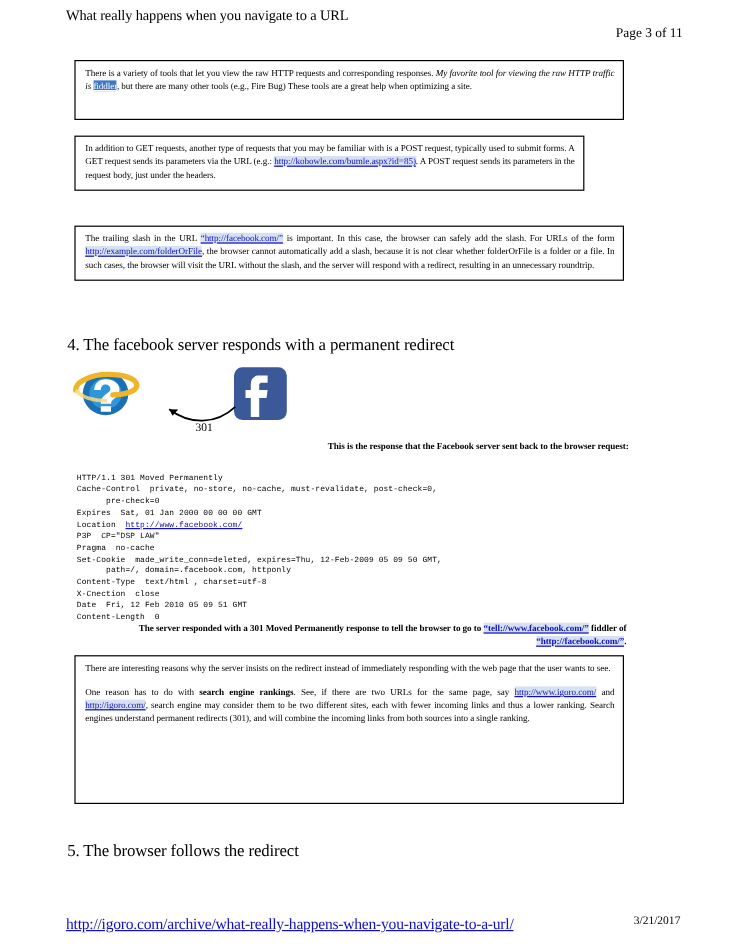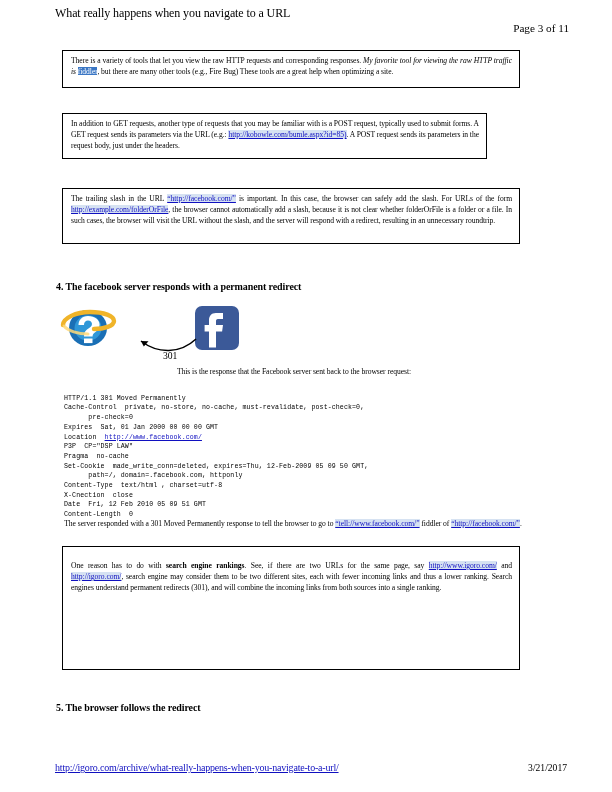--- a/index.html
+++ b/index.html
@@ -54,28 +54,29 @@
     text-align: justify;
     padding: 4px 7px 3px 8px;
     letter-spacing: -0.05px;
   }
 
   
   .bodytext {
     position: absolute;
     font-size: 7.6px;
     line-height: 11.1px;
-    text-align: center;
+    text-align: right;
     letter-spacing: -0.05px;
+    font-weight: bold;
   }
 
   .h-sect {
     position: absolute;
-    font-size: 10px;
-    font-weight: bold;
+    font-size: 14px;
+    font-weight: normal;
     letter-spacing: -0.1px;
     white-space: nowrap;
   }
 
   a.link, .link {
     color: #1010c0;
     text-decoration: underline;
   }
   .link-hl {
     color: #ffffff;
@@ -110,21 +111,21 @@
     position: absolute;
     left: 0;
     bottom: 14px;
     width: 612px;
     height: 16px;
   }
   .footer-url {
     position: absolute;
     left: 55px;
     top: 0;
-    font-size: 10px;
+    font-size: 13px;
     color: #1010c0;
     text-decoration: underline;
     white-space: nowrap;
     letter-spacing: -0.2px;
   }
   .footer-date {
     position: absolute;
     right: 45px;
     top: 0;
     font-size: 9.6px;
@@ -133,33 +134,33 @@
   }
 </style>
 </head>
 <body>
 
 <div class="page-header">
   <div class="header-title">What really happens when you navigate to a URL</div>
   <div class="header-pageno">Page 3 of 11</div>
 </div>
 
-<div class="callout" style="left:62px; top:50px; width:458px; height:38px;">
+<div class="callout" style="left:62px; top:50px; width:458px; height:50px;">
   <div class="ctext">
     <span>There is a variety of tools that let you view the raw HTTP requests and corresponding responses. </span><span class="ital">My favorite tool for viewing the raw HTTP traffic is </span><span class="link-hl">fiddler</span><span>, but there are many other tools (e.g., Fire Bug) These tools are a great help when optimizing a site.</span>
   </div>
 </div>
 
 <div class="callout" style="left:62px; top:113px; width:425px; height:46px;">
   <div class="ctext">
     <span>In addition to GET requests, another type of requests that you may be familiar with is a POST request, typically used to submit forms. A GET request sends its parameters via the URL (e.g.: </span><span class="link-sel">http://kobowle.com/bumle.aspx?id=85)</span><span>. A POST request sends its parameters in the request body, just under the headers.</span>
   </div>
 </div>
 
-<div class="callout" style="left:62px; top:188px; width:458px; height:56px;">
+<div class="callout" style="left:62px; top:188px; width:458px; height:46px;">
   <div class="ctext">
     <span>The trailing slash in the URL </span><span class="link-sel">“http://facebook.com/”</span><span> is important. In this case, the browser can safely add the slash. For URLs of the form </span><span class="link-sel">http://example.com/folderOrFile</span><span>, the browser cannot automatically add a slash, because it is not clear whether folderOrFile is a folder or a file. In such cases, the browser will visit the URL without the slash, and the server will respond with a redirect, resulting in an unnecessary roundtrip.</span>
   </div>
 </div>
 
 <div class="h-sect" style="left:56px; top:281px;">4. The facebook server responds with a permanent redirect</div>
 
 <div class="diagram" style="left:60px; top:300px; width:185px; height:62px;text-align:center;">
   <svg width="185" height="62" viewBox="0 0 185 62" xmlns="http://www.w3.org/2000/svg">
 
@@ -202,20 +203,21 @@
 <span>Date  Fri, 12 Feb 2010 05 09 51 GMT</span>
 <span>Content-Length  0</span>
 </div>
 
 <div class="bodytext" style="left:64px; top:518px; width:458px;">
   <span>The server responded with a 301 Moved Permanently response to tell the browser to go to </span><span class="link-sel">“tell://www.facebook.com/”</span><span> fiddler of </span><span class="link-sel">“http://facebook.com/”</span><span>.</span>
 </div>
 
 <div class="callout" style="left:62px; top:546px; width:458px; height:124px;">
   <div class="ctext">
+    <div>There are interesting reasons why the server insists on the redirect instead of immediately responding with the web page that the user wants to see.</div>
     <div style="height:9px;"></div>
     <div>
       <span>One reason has to do with </span><span class="bold">search engine rankings</span><span>. See, if there are two URLs for the same page, say </span><span class="link-sel">http://www.igoro.com/</span><span> and </span><span class="link-sel">http://igoro.com/</span><span>, search engine may consider them to be two different sites, each with fewer incoming links and thus a lower ranking. Search engines understand permanent redirects (301), and will combine the incoming links from both sources into a single ranking.</span>
     </div>
     <div style="height:9px;"></div>
   </div>
 </div>
 
 <div class="h-sect" style="left:56px; top:702px;">5. The browser follows the redirect</div>
 

